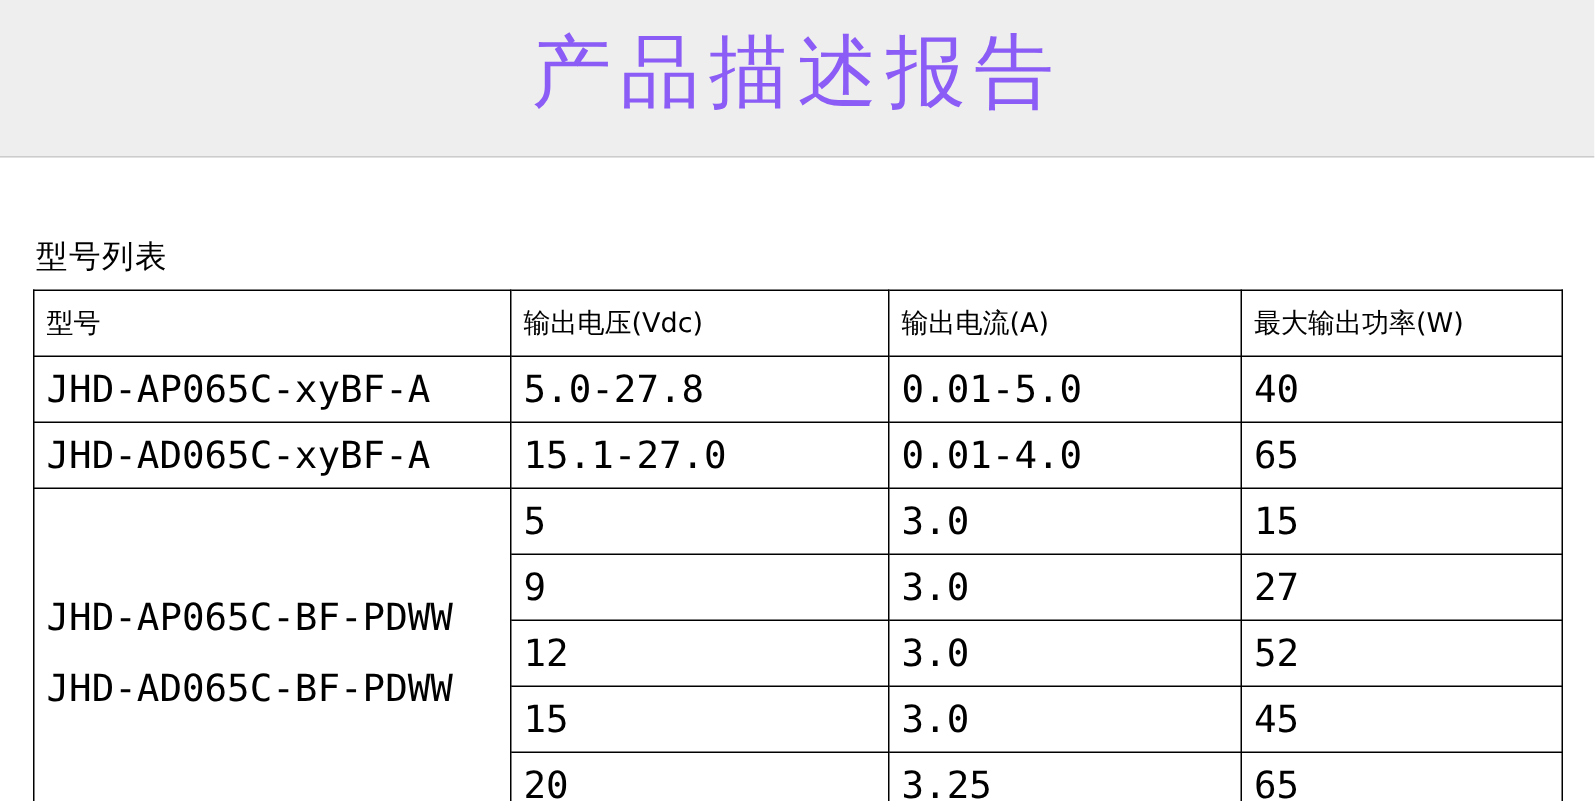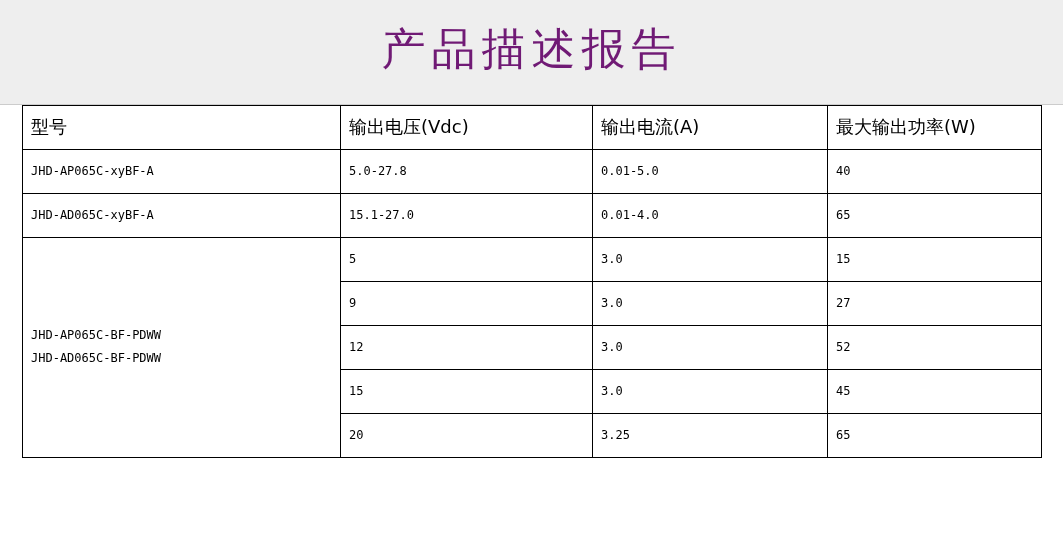--- a/index.html
+++ b/index.html
@@ -23,23 +23,23 @@
   .header-band {
     height: 104px;
     background: #eeeeee;
     border-bottom: 1px solid #cccccc;
     display: flex;
     align-items: center;
     justify-content: center;
   }
   .doc-title {
     font-family: "DejaVu Serif", "Liberation Serif", serif;
-    font-size: 44px;
+    font-size: 53px;
     letter-spacing: 6px;
-    color: #701a75;
+    color: #8b5cf6;
     font-weight: normal;
     margin: 0;
     padding-bottom: 6px;
   }
   .content {
     padding: 0 22px;
   }
   .section-title {
     font-family: "DejaVu Sans", sans-serif;
     font-size: 21px;
@@ -55,21 +55,21 @@
   table.spec col.c0 { width: 318px; }
   table.spec col.c1 { width: 252px; }
   table.spec col.c2 { width: 235px; }
   table.spec col.c3 { width: 214px; }
   table.spec th,
   table.spec td {
     border: 1px solid #000000;
     text-align: left;
     vertical-align: middle;
     padding: 6px 8px 7px 8px;
-    font-size: 12px;
+    font-size: 25px;
     font-weight: normal;
     height: 30px;
   }
   table.spec th {
     font-family: "DejaVu Sans", sans-serif;
     font-size: 18px;
   }
   td.group-cell {
     line-height: 1.9;
   }
@@ -78,20 +78,21 @@
 <body>
 
 <div class="page">
 
   <div class="header-band">
     <h1 class="doc-title">产品描述报告</h1>
   </div>
 
   <div class="content">
 
+    <div class="section-title">型号列表</div>
 
     <table class="spec">
       <colgroup>
         <col class="c0">
           <col class="c1">
           <col class="c2">
           <col class="c3">
       </colgroup>
       <thead>
         <tr>

